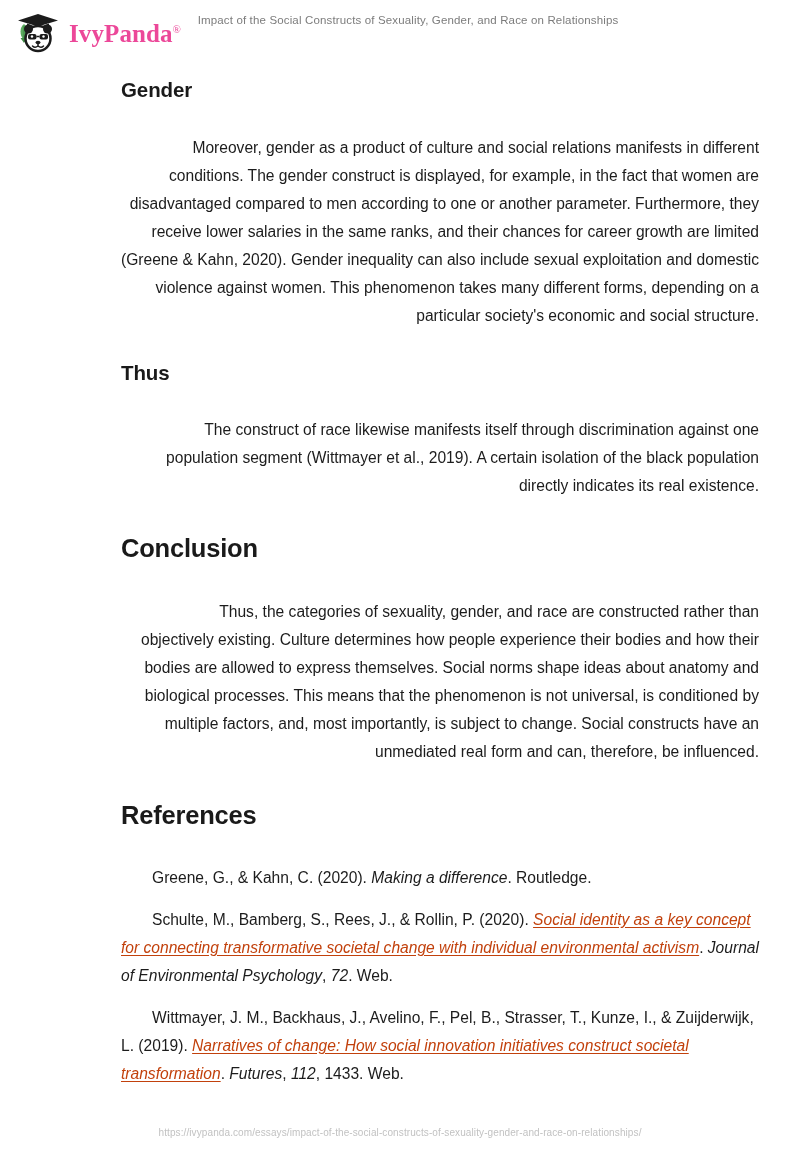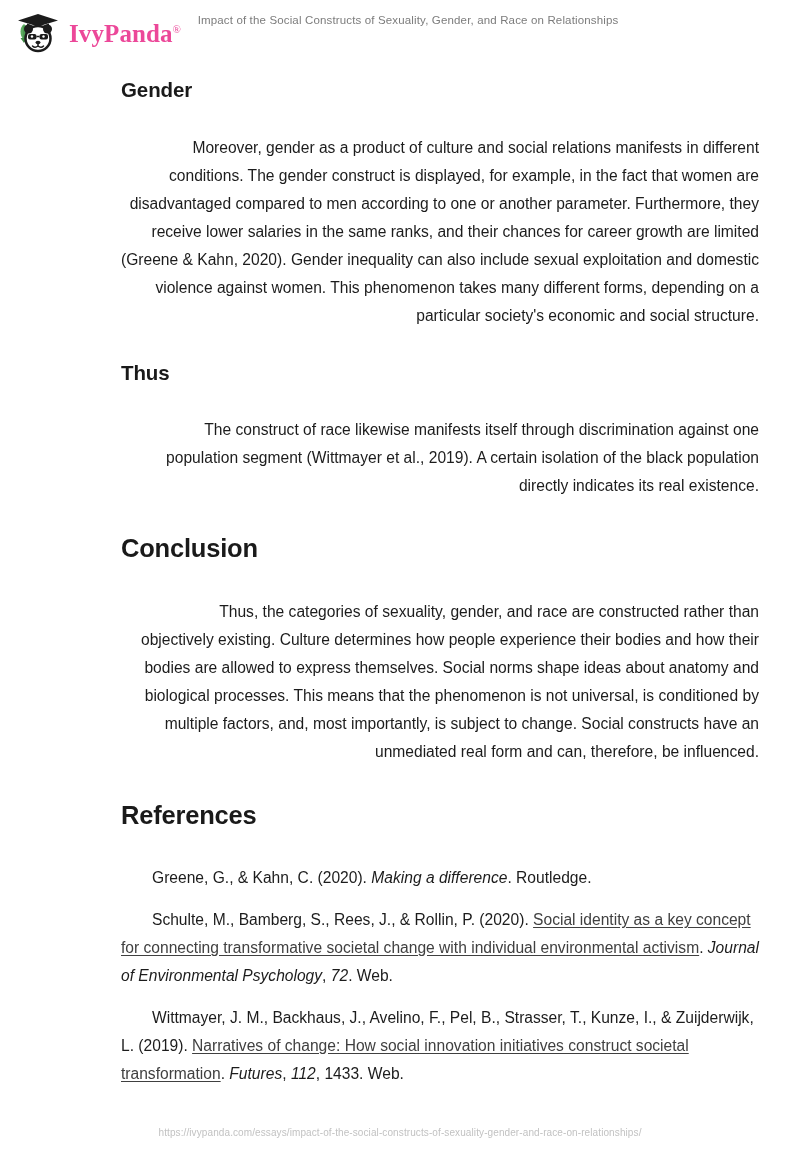--- a/index.html
+++ b/index.html
@@ -101,22 +101,23 @@
   }
   p.ref-para {
     font-size: 15.6px;
     line-height: 28px;
     margin: 0;
     text-indent: 31px;
     color: #1c1c1c;
   }
   .it { font-style: italic; }
   a.ref-link {
-    color: #404040;
+    color: #c2410c;
     text-decoration: underline;
+    font-style: italic;
     text-underline-offset: 2px;
   }
 
   
   .gap-gender-para   { height: 31px; }
   .gap-para-race     { height: 31px; }
   .gap-race-para     { height: 31px; }
   .gap-para-concl    { height: 33px; }
   .gap-concl-para    { height: 34px; }
   .gap-para-refs     { height: 34px; }

